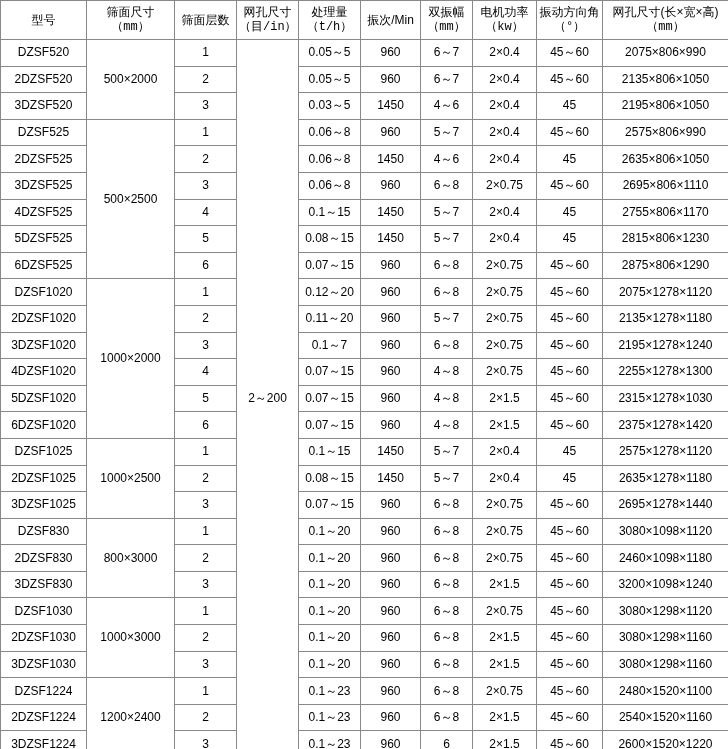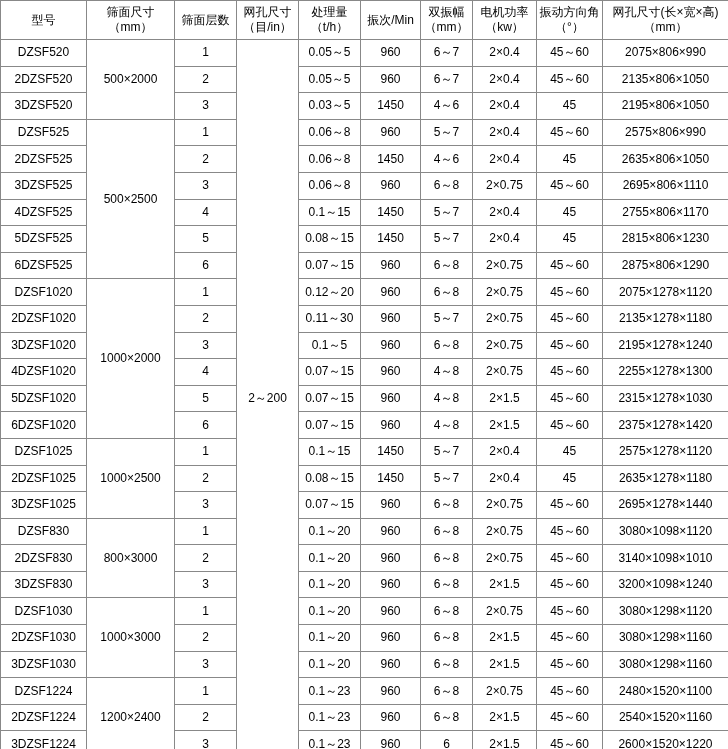--- a/index.html
+++ b/index.html
@@ -29,21 +29,21 @@
     padding: 0 2px;
     line-height: 1.25;
     overflow: hidden;
     white-space: nowrap;
   }
   table.spec thead th {
     height: 38px;
     font-size: 12px;
   }
   table.spec thead th .h-l1 { display: block; }
-  table.spec thead th .h-l2 { display: block; }
+  table.spec thead th .h-l2 { display: block; font-family: Liberation Mono, monospace; }
   table.spec tbody td {
     height: 25.6px;
   }
   td.model {
     text-align: left;
     padding-left: 5px;
     margin-left: 13px;
   }
   
   col.c-model   { width: 86px; }
@@ -218,31 +218,31 @@
         <td>0.12～20</td>
         <td>960</td>
         <td>6～8</td>
         <td>2×0.75</td>
         <td>45～60</td>
         <td>2075×1278×1120</td>
       </tr>
       <tr>
         <td class="model">2DZSF1020</td>
         <td>2</td>
-        <td>0.11～30</td>
+        <td>0.11～20</td>
         <td>960</td>
         <td>5～7</td>
         <td>2×0.75</td>
         <td>45～60</td>
         <td>2135×1278×1180</td>
       </tr>
       <tr>
         <td class="model">3DZSF1020</td>
         <td>3</td>
-        <td>0.1～5</td>
+        <td>0.1～7</td>
         <td>960</td>
         <td>6～8</td>
         <td>2×0.75</td>
         <td>45～60</td>
         <td>2195×1278×1240</td>
       </tr>
       <tr>
         <td class="model">4DZSF1020</td>
         <td>4</td>
         <td>0.07～15</td>
@@ -315,21 +315,21 @@
         <td>3080×1098×1120</td>
       </tr>
       <tr>
         <td class="model">2DZSF830</td>
         <td>2</td>
         <td>0.1～20</td>
         <td>960</td>
         <td>6～8</td>
         <td>2×0.75</td>
         <td>45～60</td>
-        <td>3140×1098×1010</td>
+        <td>2460×1098×1180</td>
       </tr>
       <tr>
         <td class="model">3DZSF830</td>
         <td>3</td>
         <td>0.1～20</td>
         <td>960</td>
         <td>6～8</td>
         <td>2×1.5</td>
         <td>45～60</td>
         <td>3200×1098×1240</td>

